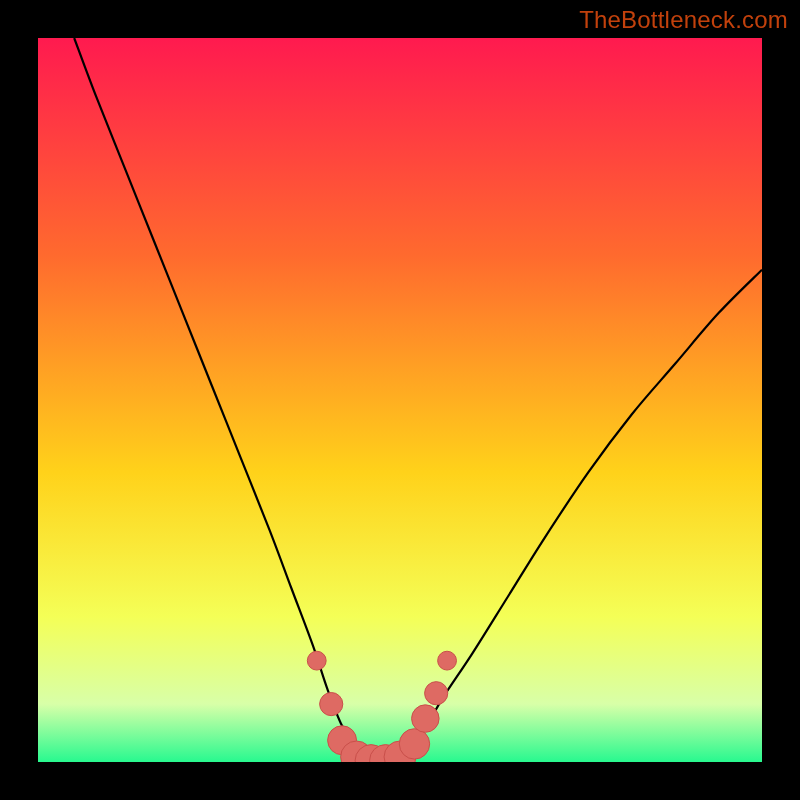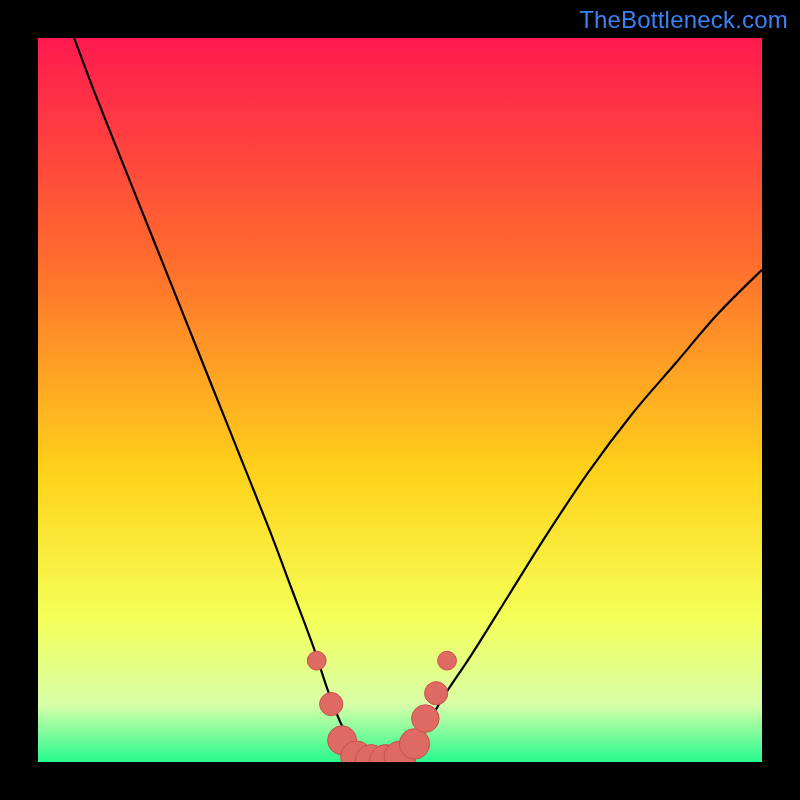--- a/index.html
+++ b/index.html
@@ -20,21 +20,21 @@
     position: absolute;
     left: 38px;
     top: 38px;
     width: 724px;
     height: 724px;
   }
   .watermark {
     position: absolute;
     top: 6px;
     right: 12px;
-    color: #3b82f6;
+    color: #c2410c;
     font-size: 24px;
     font-weight: 400;
     letter-spacing: 0.2px;
     user-select: none;
   }
   svg { display: block; }
 </style>
 </head>
 <body>
 

